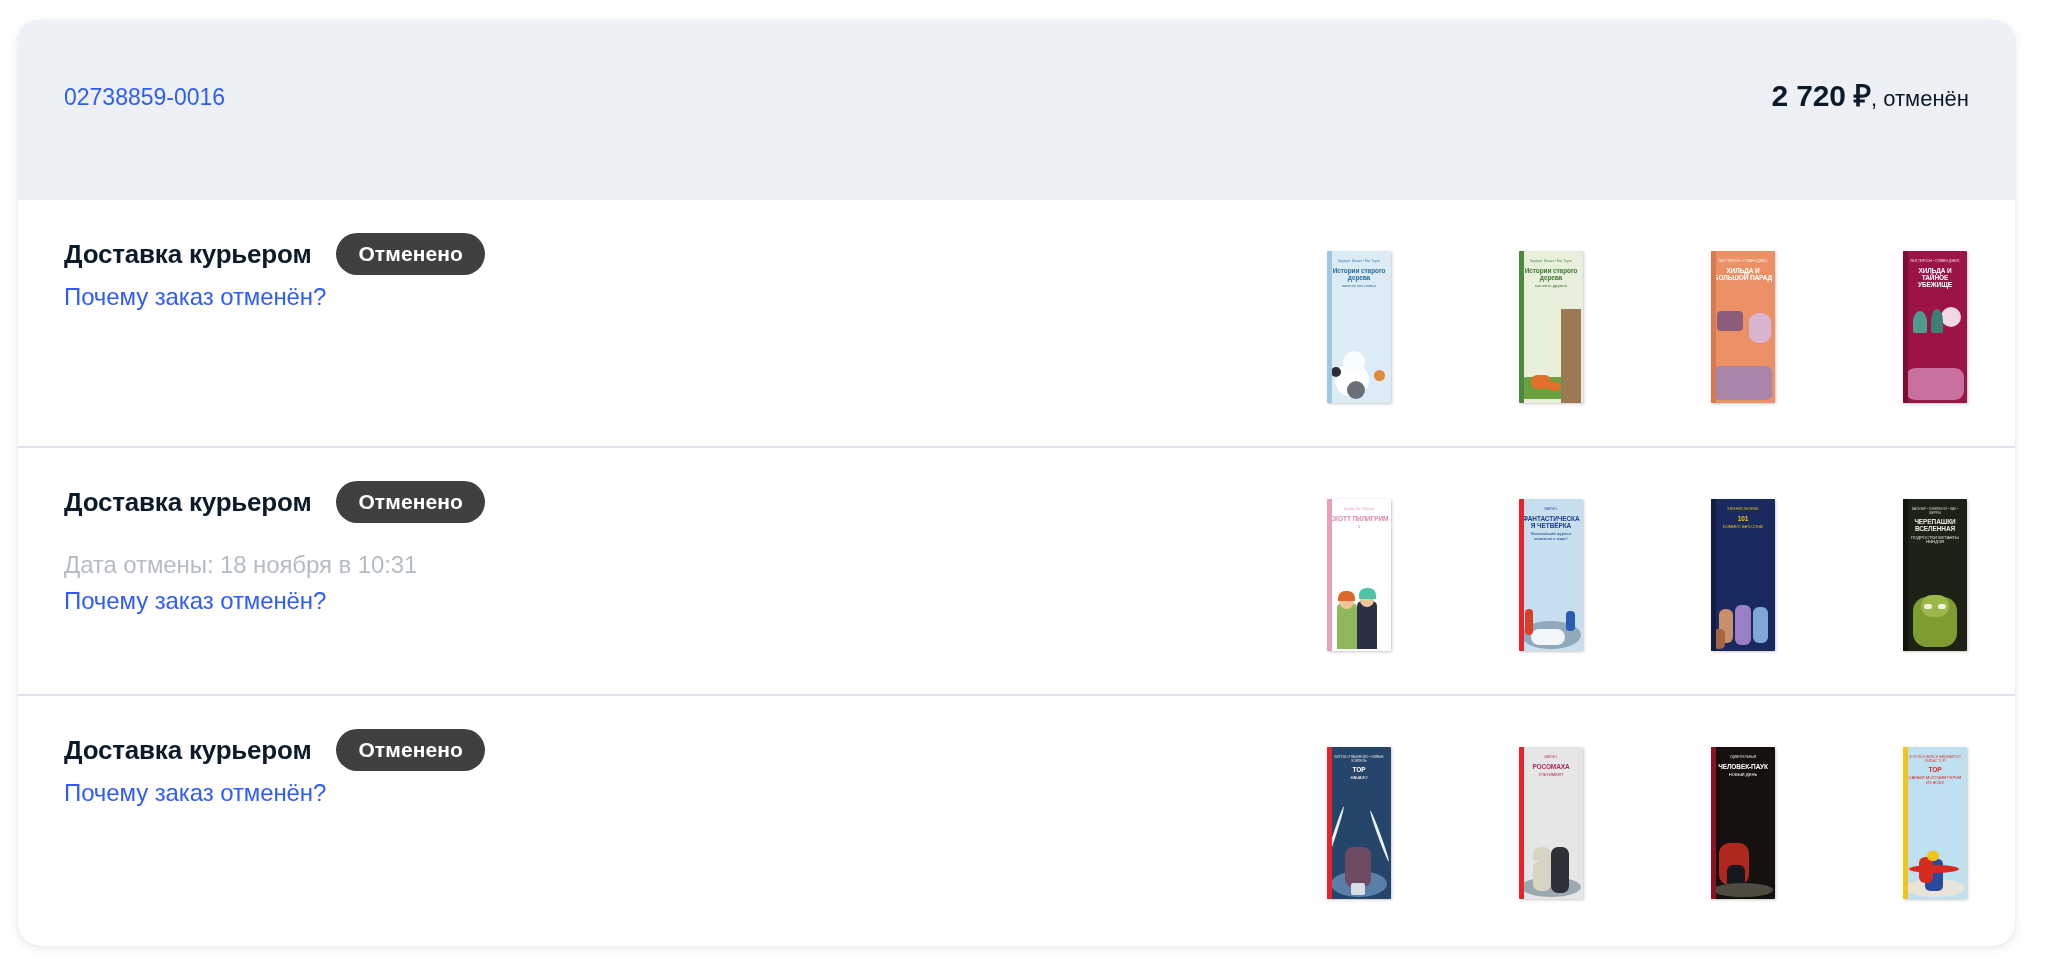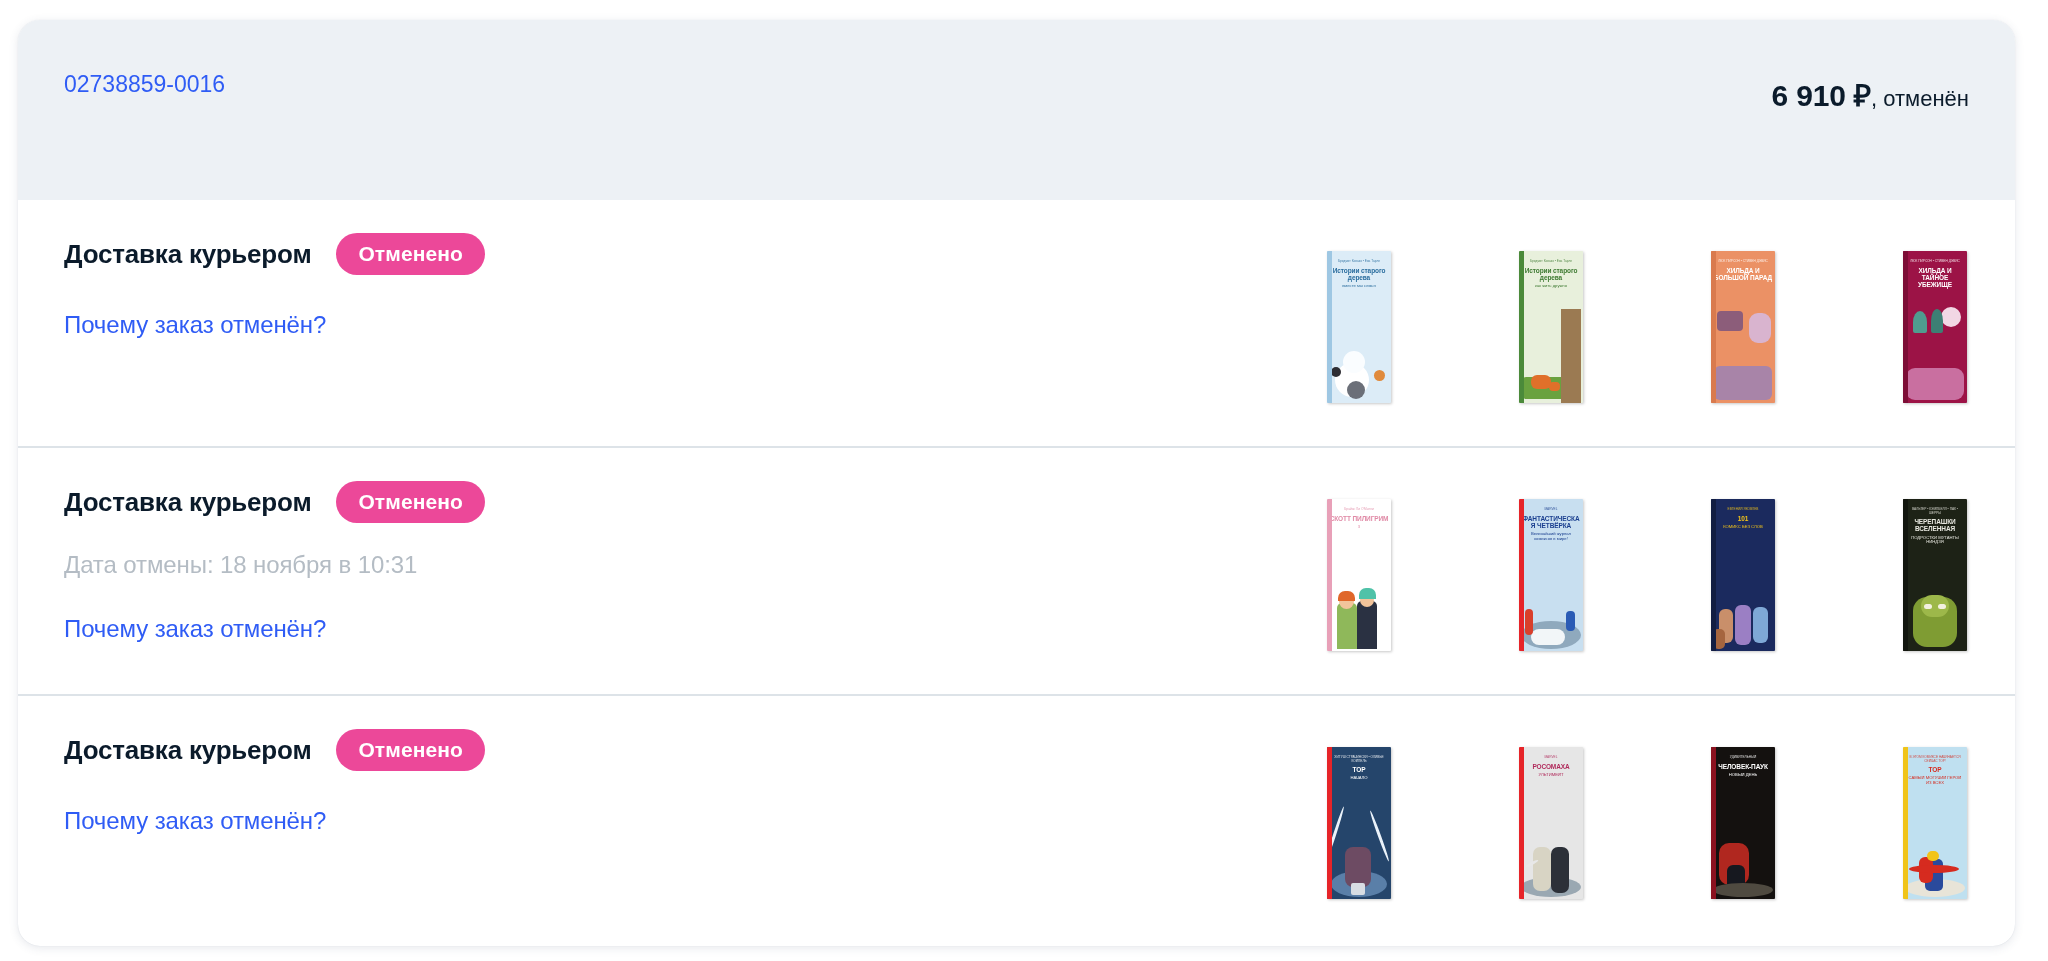--- a/index.html
+++ b/index.html
@@ -29,21 +29,21 @@
   }
   .order-title {
     font-size: 36px;
     font-weight: 700;
     color: #0b1b2b;
     letter-spacing: -0.3px;
     line-height: 1.15;
   }
   .order-number {
     display: inline-block;
-    margin-top: 9px;
+    margin-top: 22px;
     font-size: 23px;
     color: #2f5cf5;
     cursor: pointer;
     line-height: 1.2;
   }
   .order-total {
     position: absolute;
     right: 46px; top: 54px;
     white-space: nowrap;
     text-align: right;
@@ -81,36 +81,36 @@
     color: #0b1b2b;
     letter-spacing: -0.2px;
   }
   .status-badge {
     display: inline-flex;
     align-items: center;
     justify-content: center;
     height: 42px;
     padding: 0 22px;
     border-radius: 21px;
-    background: #ec4899;
+    background: #404040;
     color: #ffffff;
     font-size: 21px;
     font-weight: 700;
     letter-spacing: 0.1px;
     cursor: pointer;
   }
   .ship-date {
     margin-top: 28px;
     font-size: 24px;
     color: #b4bcc4;
     letter-spacing: -0.1px;
   }
   .ship-link {
     display: inline-block;
-    margin-top: 36px;
+    margin-top: 8px;
     font-size: 24px;
     color: #2f5cf5;
     cursor: pointer;
     letter-spacing: -0.1px;
   }
 
   
   .thumbs {
     position: absolute;
     right: 46px; top: 48px;
@@ -182,21 +182,21 @@
   }
 </style>
 </head>
 <body>
 
 <div class="order-card">
 
   <div class="order-header">
     <span class="order-number">02738859-0016</span>
     <div class="order-total">
-      <span class="amount">6 910 ₽</span><span class="paid">, отменён</span>
+      <span class="amount">2 720 ₽</span><span class="paid">, отменён</span>
     </div>
   </div>
 
   <div class="shipments" id="shipments">
       <div class="shipment"><div class="ship-head">
           <div class="ship-title">Доставка курьером</div>
           <div class="status-badge">Отменено</div>
         </div><a class="ship-link">Почему заказ отменён?</a><div class="thumbs">
           <div class="thumb">
             <div class="cover" style="background: rgb(220, 236, 247); color: rgb(42, 109, 158);">

